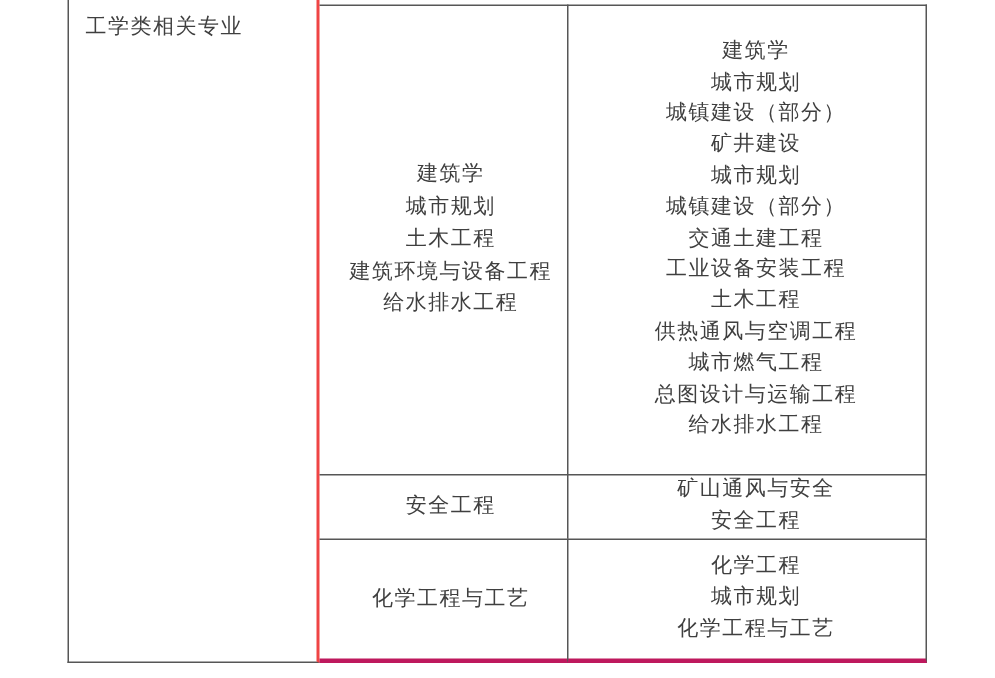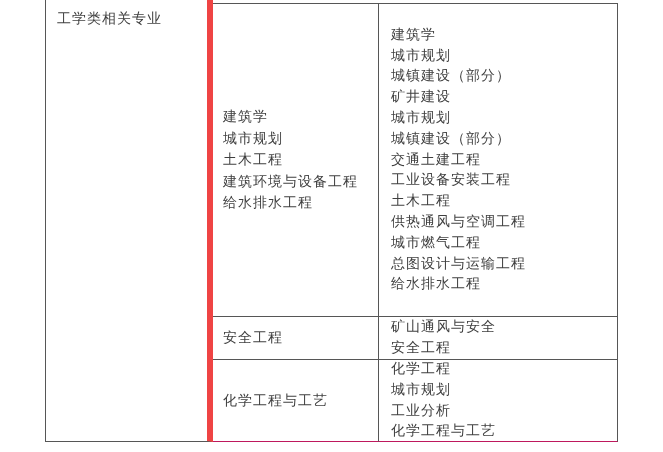--- a/index.html
+++ b/index.html
@@ -14,41 +14,42 @@
     letter-spacing: 1px;
   }
   .cell {
     position: absolute;
     box-sizing: border-box;
   }
   
   .cat-cell {
     left: 45px; top: 0; width: 168px; height: 442px;
     border-left: 1px solid #565656;
-    border-right: 6px solid #ef4444;
+    border-right: 2px solid #ef4444;
     border-bottom: 1px solid #565656;
     padding: 9px 0 0 11px;
   }
   
   .mid { left: 213px; width: 165px; border-top: 1px solid #565656; }
   
   .right {
     left: 378px; width: 240px;
     border-top: 1px solid #565656;
     border-left: 1px solid #565656;
     border-right: 1px solid #565656;
   }
   .r1 { top: 3px; height: 313px; }
   .r2 { top: 316px; height: 43px; }
   .r3 { top: 359px; height: 83px; }
-  .bottom { border-bottom: 1px solid #be185d; }
+  .bottom { border-bottom: 3px solid #be185d; }
   .vcenter {
     display: flex;
     flex-direction: column;
     justify-content: center;
+    text-align: center;
   }
   .mid.vcenter { padding-left: 10px; }
   .right.vcenter { padding-left: 12px; }
   .line { line-height: 20.8px; white-space: nowrap; }
   .mid .line { line-height: 21.4px; }
 </style>
 </head>
 <body>
 
 <div class="sheet">
@@ -90,17 +91,16 @@
     <div class="line">安全工程</div>
   </div>
 
   <div class="cell mid r3 bottom vcenter">
     <div class="line">化学工程与工艺</div>
   </div>
 
   <div class="cell right r3 bottom vcenter">
     <div class="line">化学工程</div>
     <div class="line">城市规划</div>
-    <div class="line">工业分析</div>
     <div class="line">化学工程与工艺</div>
   </div>
 
 </div>
 
 </body></html>

